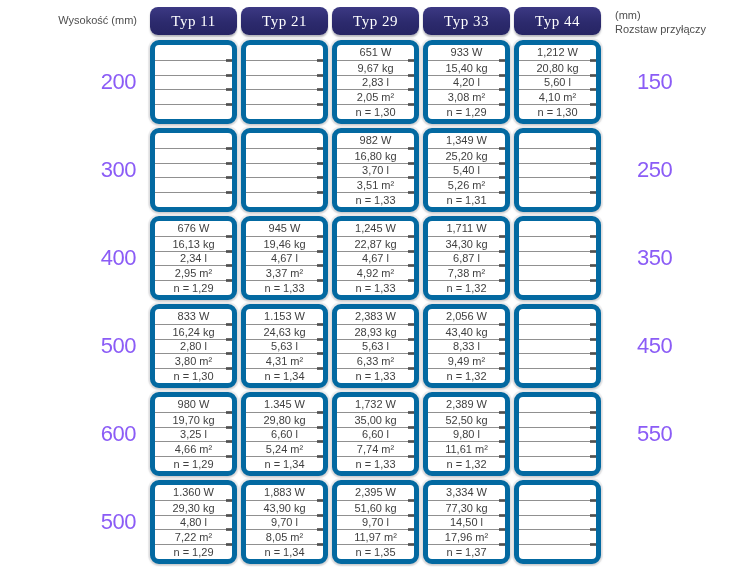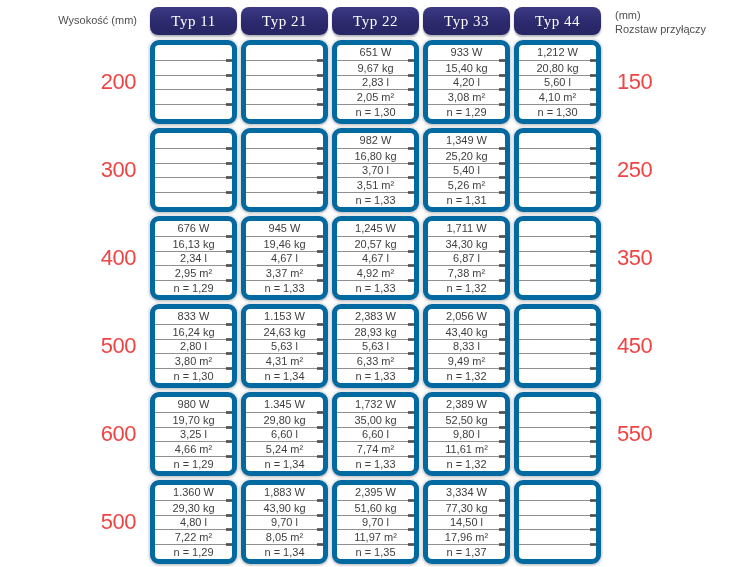--- a/index.html
+++ b/index.html
@@ -34,23 +34,24 @@
     font-family: "Liberation Serif", serif;
     font-weight: normal;
     font-size: 15px;
     letter-spacing: 0.5px;
     display: flex; align-items: center; justify-content: center;
     box-shadow: 0 2px 2px rgba(120,120,130,0.55);
   }
   .group-band { height: 84px; margin-bottom: 4px; }
   .side-label {
     font-size: 22px;
-    color: #ef4444;
+    color: #8b5cf6;
     letter-spacing: -0.5px;
     align-self: center;
+    margin-left: 20px;
   }
   .side-label.left { justify-self: end; padding-right: 10px; }
   .side-label.right { padding-left: 12px; }
   .card {
     position: relative;
     background: #ffffff;
     border: 5px solid #0369a1;
     border-radius: 9px;
     overflow: hidden;
     display: grid;
@@ -75,21 +76,21 @@
   }
 </style>
 </head>
 <body>
 
 <div class="page">
   <div class="band header-band">
     <div class="corner-label left">Wysokość (mm)</div>
     <div class="type-btn">Typ 11</div>
     <div class="type-btn">Typ 21</div>
-    <div class="type-btn">Typ 22</div>
+    <div class="type-btn">Typ 29</div>
     <div class="type-btn">Typ 33</div>
     <div class="type-btn">Typ 44</div>
     <div class="corner-label right">
       <div>(mm)</div>
       <div>Rozstaw przyłączy</div>
     </div>
   </div>
   <div id="groups">
       <div class="band group-band">
         <div class="side-label left">200</div>
@@ -180,21 +181,21 @@
         </div>
         <div class="card">
           <div class="cell-row">945 W</div>
           <div class="cell-row">19,46 kg</div>
           <div class="cell-row">4,67 l</div>
           <div class="cell-row">3,37 m²</div>
           <div class="cell-row">n = 1,33</div>
         </div>
         <div class="card">
           <div class="cell-row">1,245 W</div>
-          <div class="cell-row">20,57 kg</div>
+          <div class="cell-row">22,87 kg</div>
           <div class="cell-row">4,67 l</div>
           <div class="cell-row">4,92 m²</div>
           <div class="cell-row">n = 1,33</div>
         </div>
         <div class="card">
           <div class="cell-row">1,711 W</div>
           <div class="cell-row">34,30 kg</div>
           <div class="cell-row">6,87 l</div>
           <div class="cell-row">7,38 m²</div>
           <div class="cell-row">n = 1,32</div>

